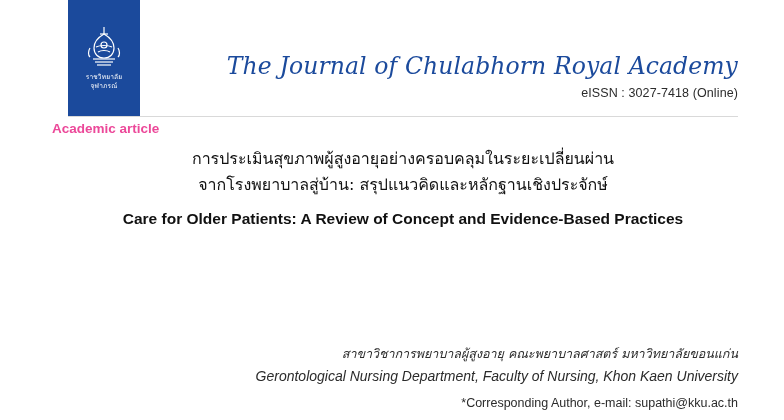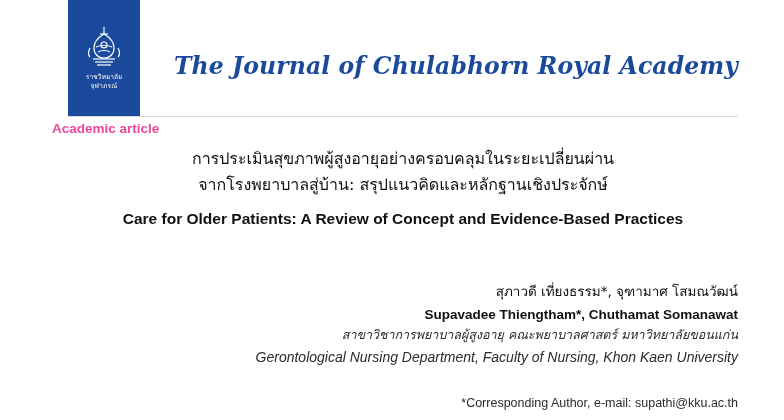--- a/index.html
+++ b/index.html
@@ -53,21 +53,21 @@
     white-space: pre-line;
   }
   .journal-block {
     position: absolute;
     right: 46px;
     top: 52px;
     text-align: right;
   }
   .journal-title {
     font-family: "DejaVu Serif", serif;
-    font-weight: bold;
+    font-weight: normal;
     font-style: italic;
     font-size: 23.5px;
     color: #1b4a9c;
     letter-spacing: 0.1px;
     white-space: nowrap;
   }
   .journal-issn {
     margin-top: 6px;
     font-size: 12.5px;
     color: #2b2b2b;
@@ -134,21 +134,21 @@
     font-size: 13.5px;
     font-weight: bold;
     color: #111111;
     line-height: 1.5;
   }
 
   
   .affils {
     position: absolute;
     right: 46px;
-    top: 325px;
+    top: 344px;
     text-align: right;
   }
   .affil-th {
     font-family: "DejaVu Sans", sans-serif;
     font-style: italic;
     font-size: 12.5px;
     color: #2b2b2b;
     line-height: 1.55;
   }
   .affil-en {
@@ -191,41 +191,38 @@
           <path d="M6 23 C4 26 4 30 6 32"></path>
           <path d="M34 23 C36 26 36 30 34 32"></path>
         </g>
       </svg>
       <div class="logo-caption">ราชวิทยาลัย
 จุฬาภรณ์</div>
     </div>
 
     <div class="journal-block">
       <div class="journal-title">The Journal of Chulabhorn Royal Academy</div>
+      <div class="journal-issn">eISSN : 3027-7418 (Online)</div>
     </div>
   </div>
 
   <div class="top-rule"></div>
 
   <div class="article-type">Academic article</div>
 
   <div class="titles">
     <div class="title-th">
       <div>การประเมินสุขภาพผู้สูงอายุอย่างครอบคลุมในระยะเปลี่ยนผ่าน</div>
       <div>จากโรงพยาบาลสู่บ้าน: สรุปแนวคิดและหลักฐานเชิงประจักษ์</div>
     </div>
     <div class="title-en">
       <div>Care for Older Patients: A Review of Concept and Evidence-Based Practices</div>
     </div>
   </div>
 
-  <div class="authors">
-    <div class="authors-th">สุภาวดี เที่ยงธรรม*, จุฑามาศ โสมณวัฒน์</div>
-    <div class="authors-en">Supavadee Thiengtham*, Chuthamat Somanawat</div>
-  </div>
 
   <div class="affils">
     <div class="affil-th">สาขาวิชาการพยาบาลผู้สูงอายุ คณะพยาบาลศาสตร์ มหาวิทยาลัยขอนแก่น</div>
     <div class="affil-en">Gerontological Nursing Department, Faculty of Nursing, Khon Kaen University</div>
   </div>
 
   <div class="corresponding">*Corresponding Author, e-mail: supathi@kku.ac.th</div>
 
 </div>
 

